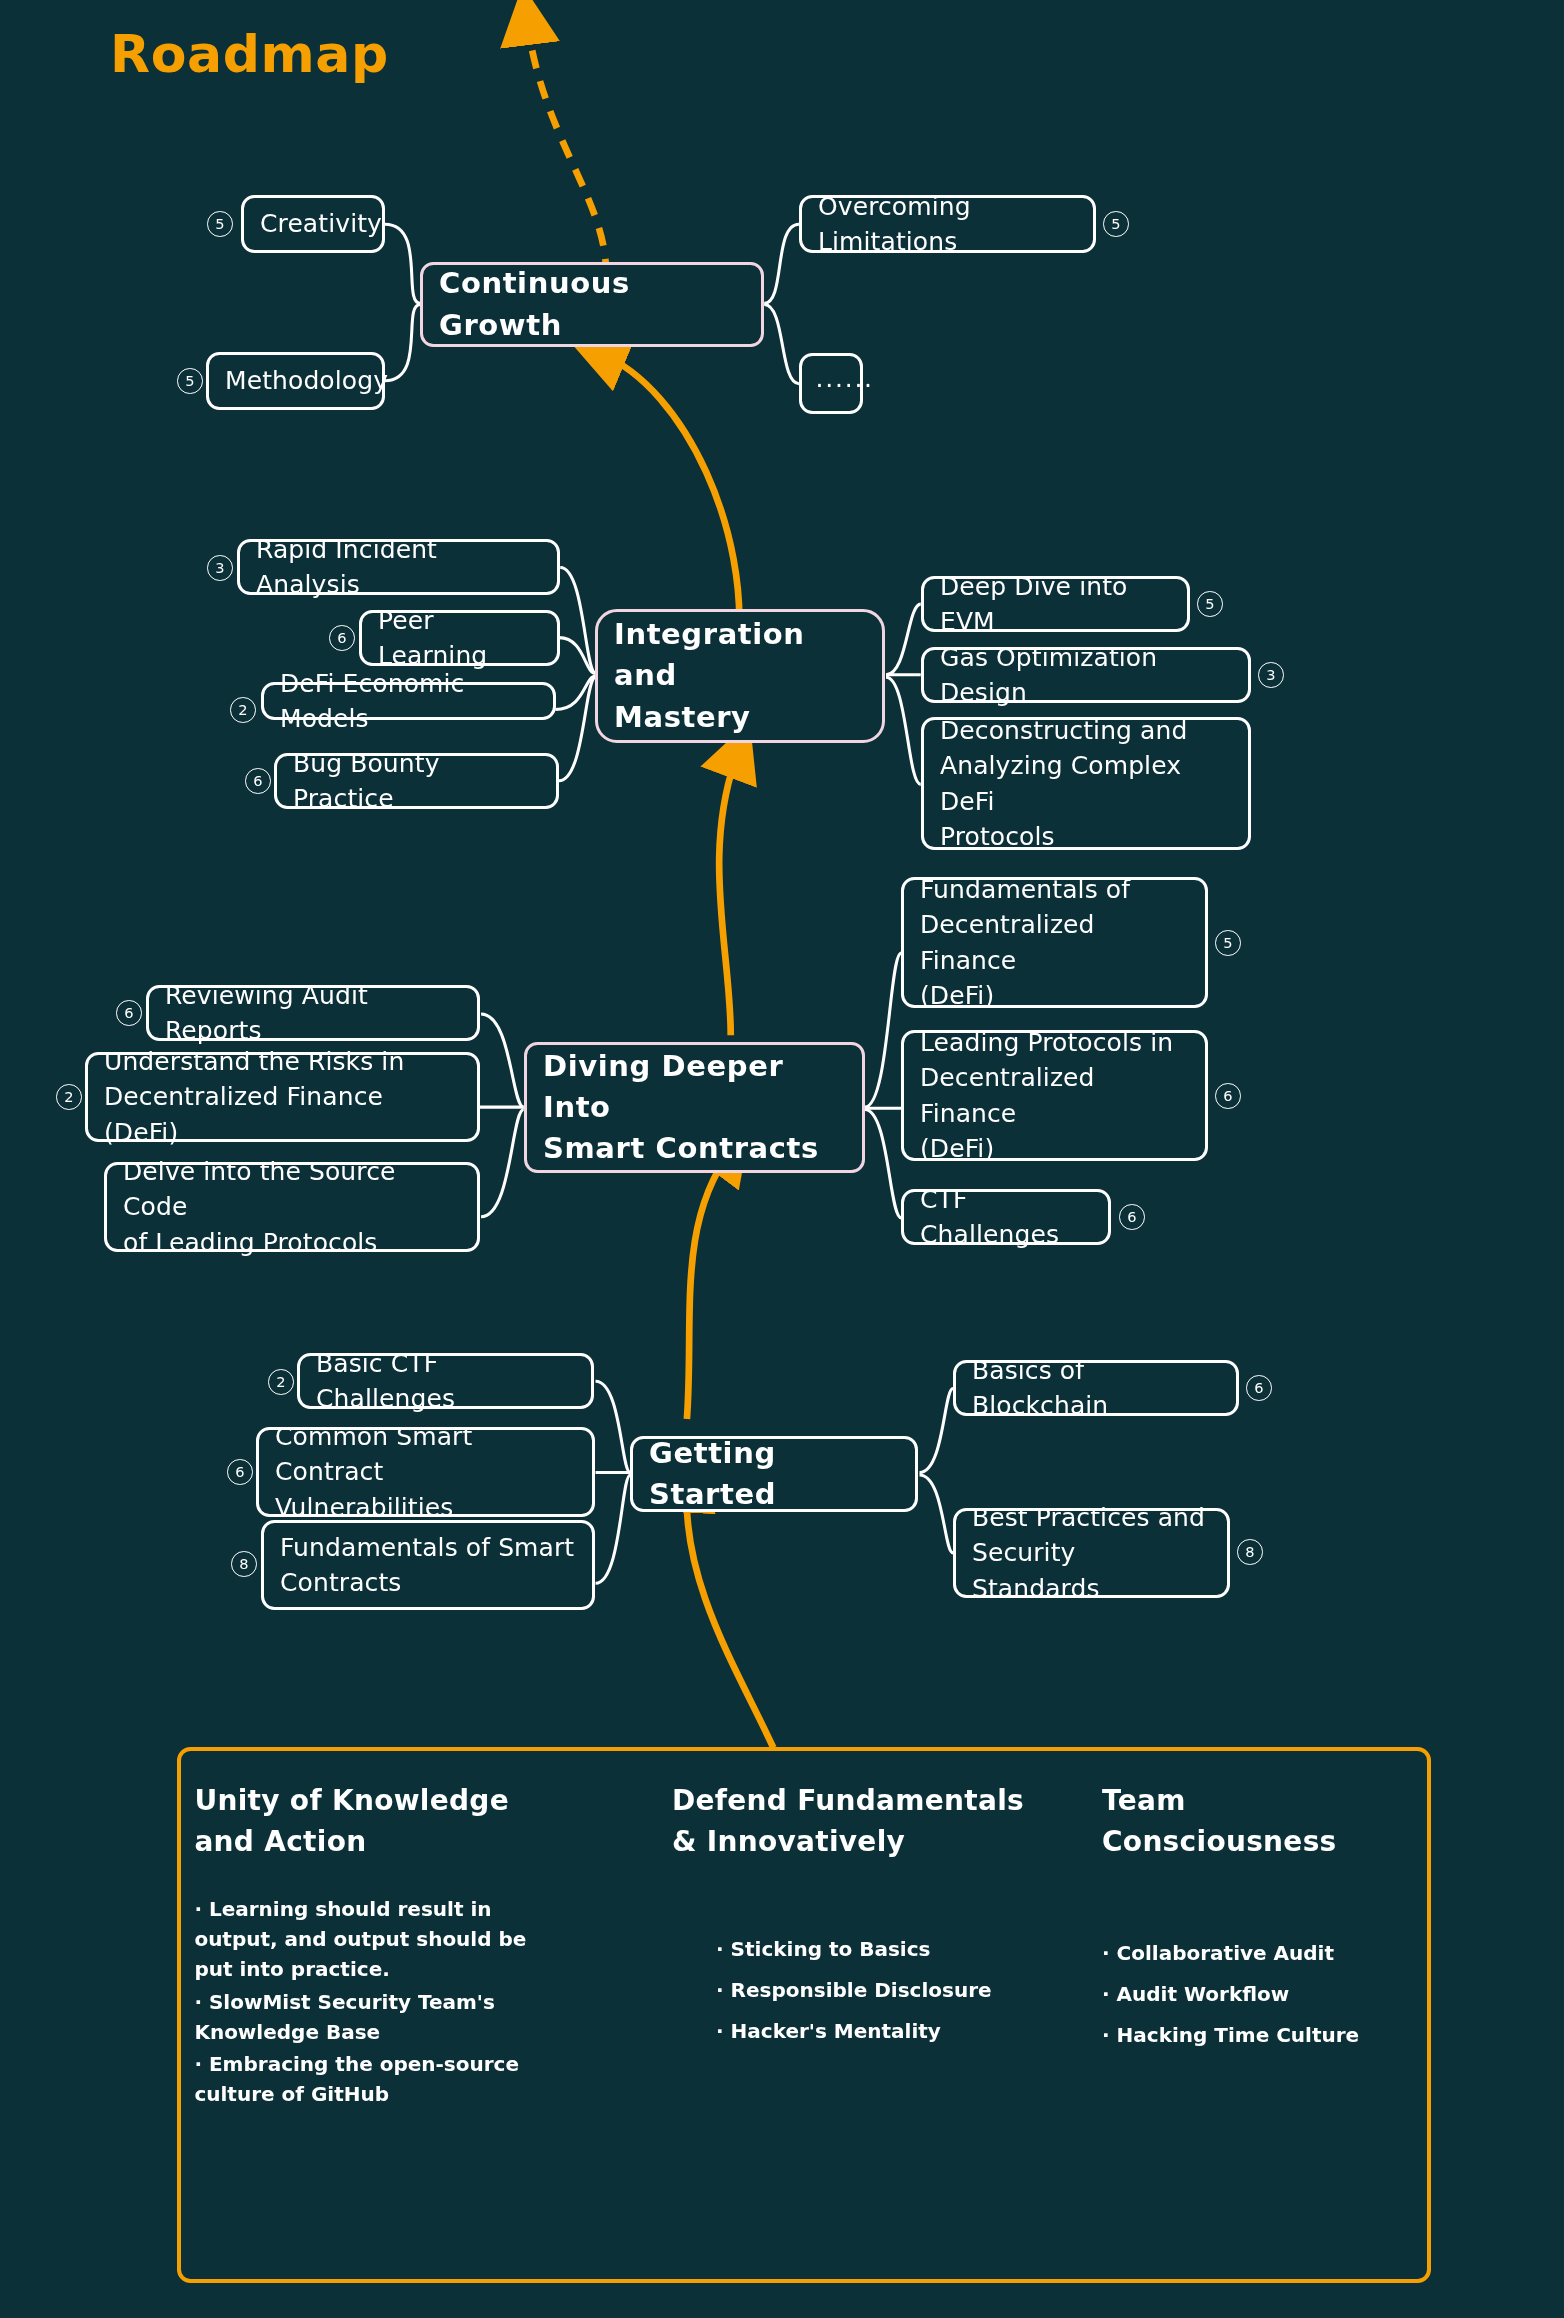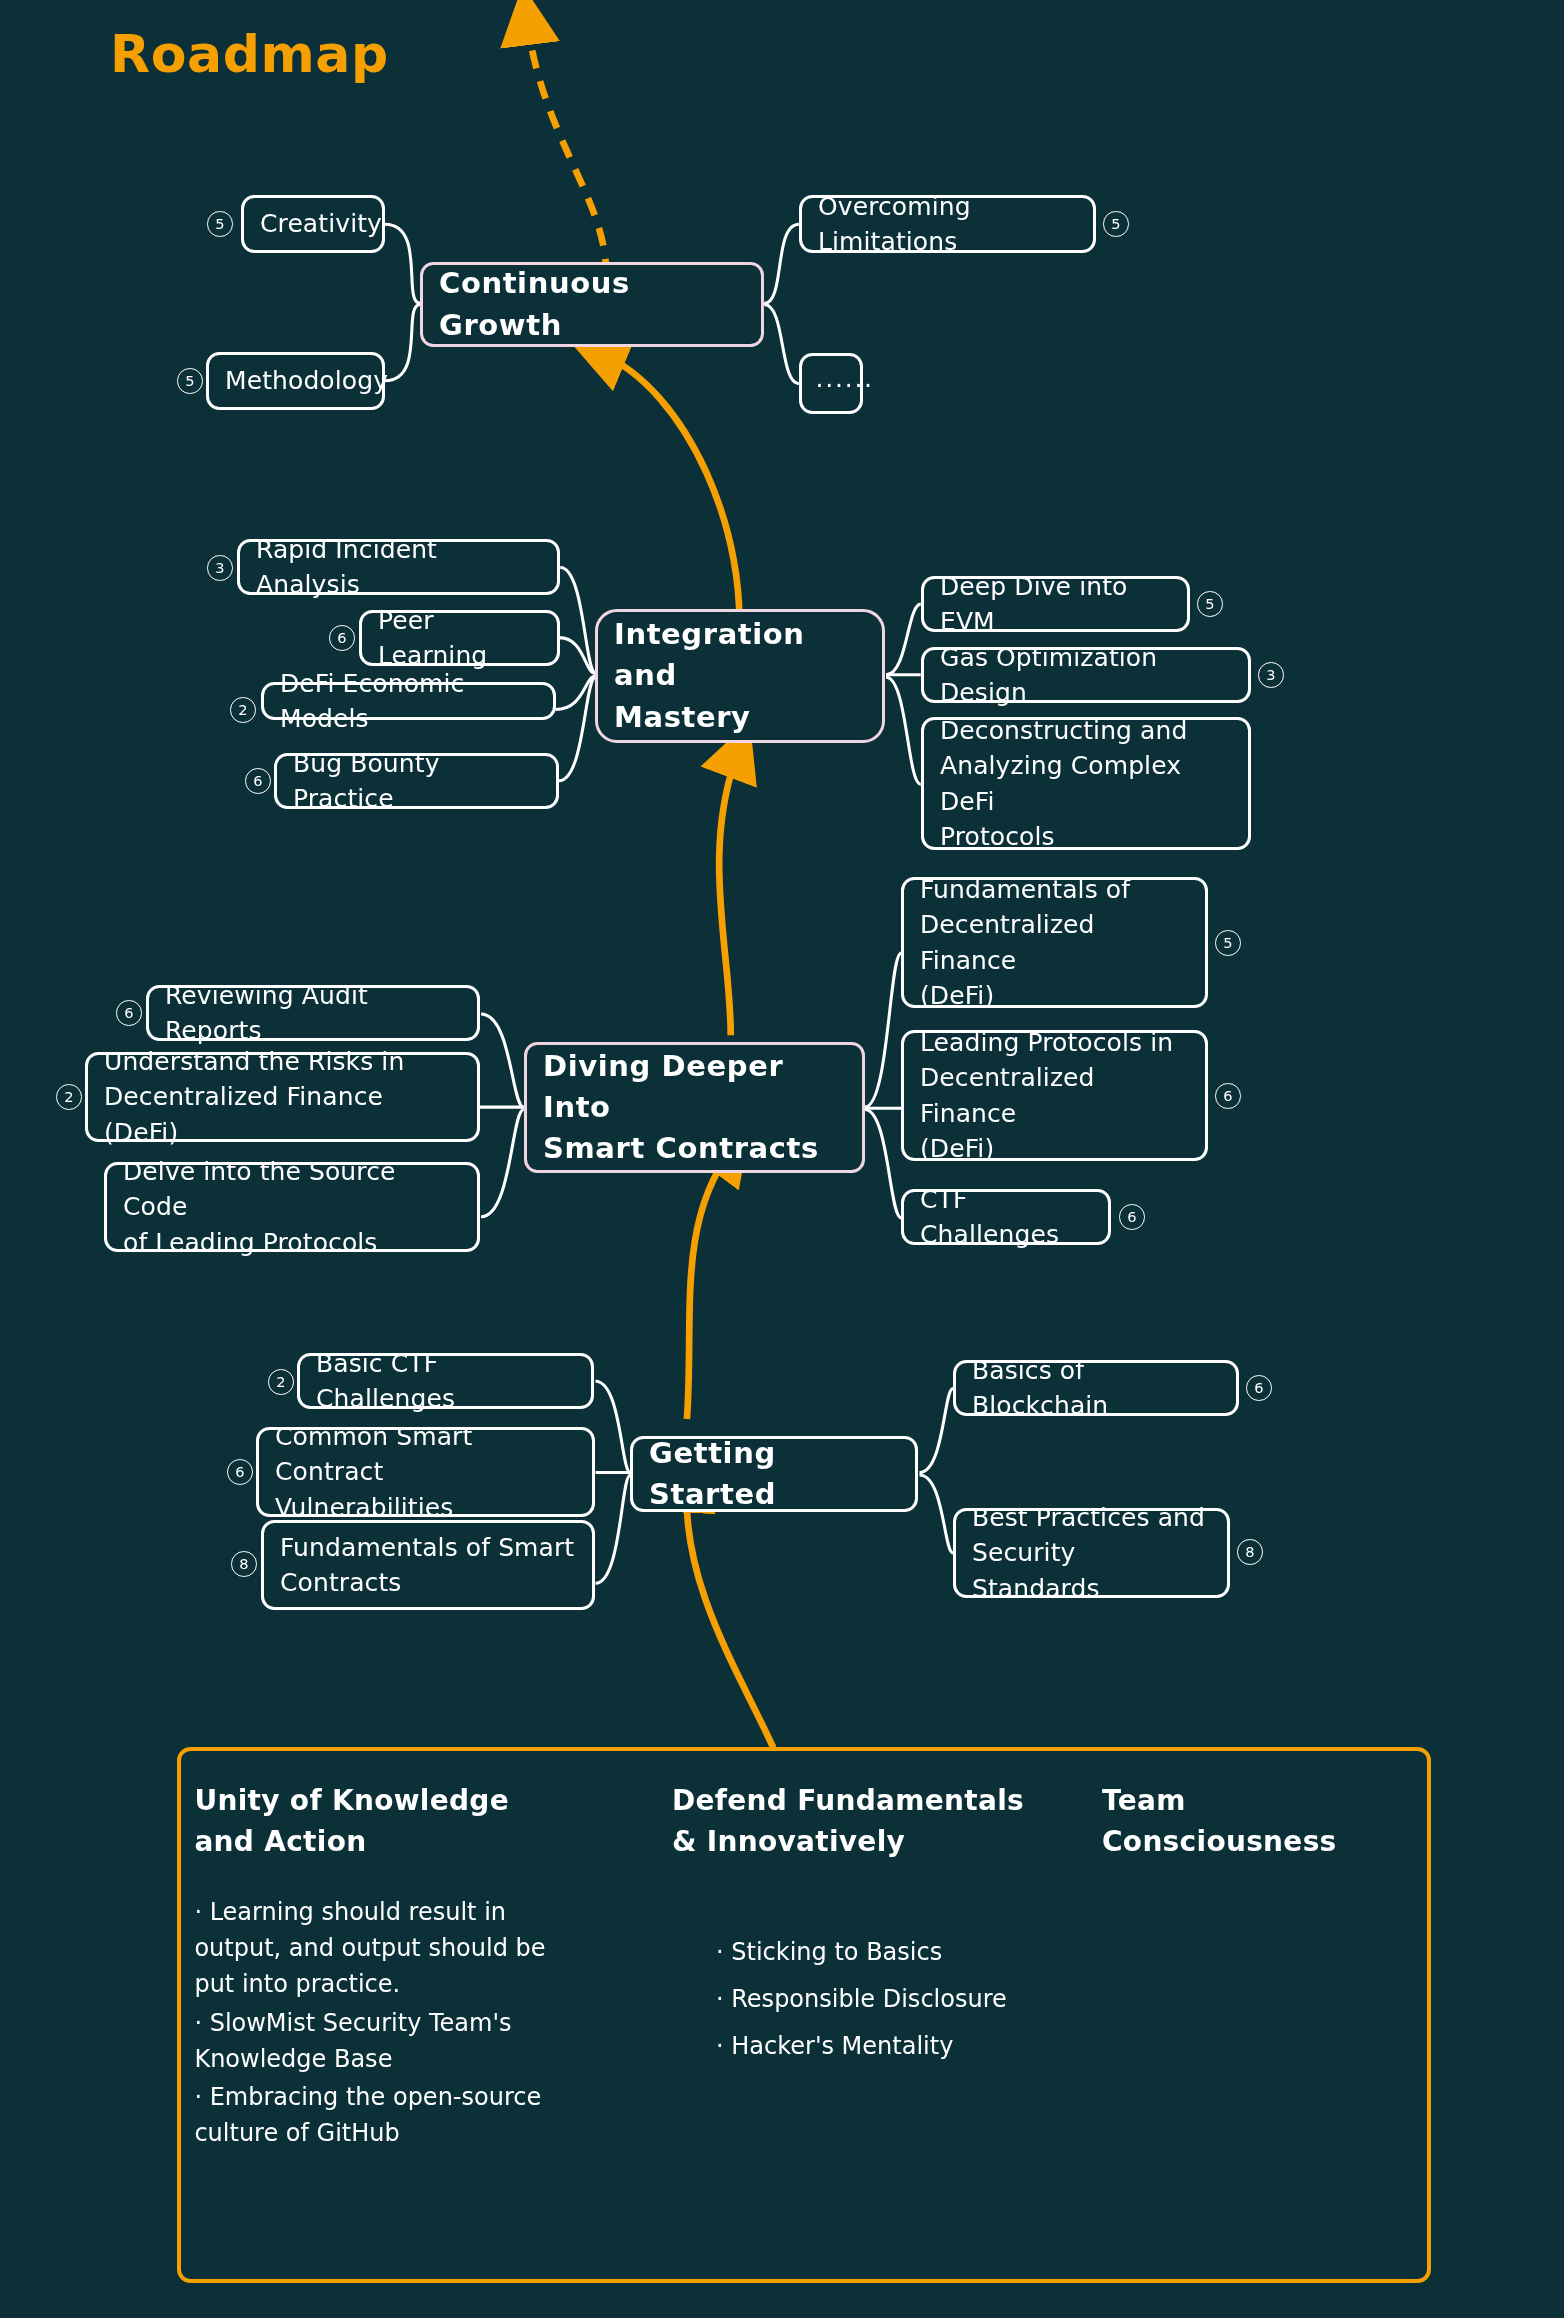--- a/index.html
+++ b/index.html
@@ -101,24 +101,25 @@
   .panel-title {
     font-size: 28px;
     font-weight: 700;
     line-height: 1.45;
     white-space: pre-line;
     margin-bottom: 32px;
     letter-spacing: 0.3px;
   }
   .panel-list { list-style: none; }
   .panel-list li {
-    font-size: 24px;
+    font-size: 20px;
     line-height: 1.50;
     margin-bottom: 2.4px;
     white-space: pre-line;
+    font-weight: bold;
   }
   .col2 .panel-title { margin-bottom: 72px; }
   .col3 .panel-title { margin-bottom: 76px; }
   .col2 .panel-list li { margin-bottom: 11px; margin-left: 44px; }
   .col3 .panel-list li { margin-bottom: 11px; }
 </style>
 </head>
 <body>
 
 <div id="stage">
@@ -324,17 +325,22 @@
       <div class="panel-title">Defend Fundamentals
 &amp; Innovatively</div>
       <ul class="panel-list">
         <li>· Sticking to Basics</li>
         <li>· Responsible Disclosure</li>
         <li>· Hacker's Mentality</li>
       </ul>
     </div>
     <div class="panel-col col3">
       <div class="panel-title">Team Consciousness</div>
+      <ul class="panel-list">
+        <li>· Collaborative Audit</li>
+        <li>· Audit Workflow</li>
+        <li>· Hacking Time Culture</li>
+      </ul>
     </div>
   </div>
 
 </div>
 
 
 </body></html>

